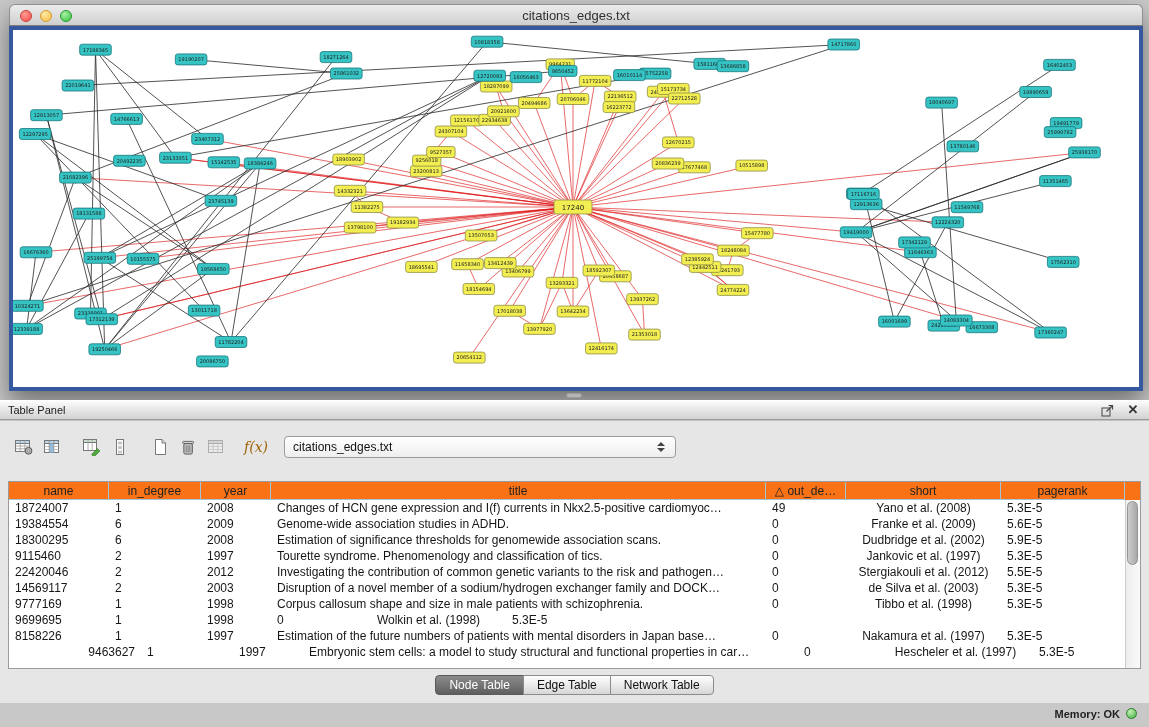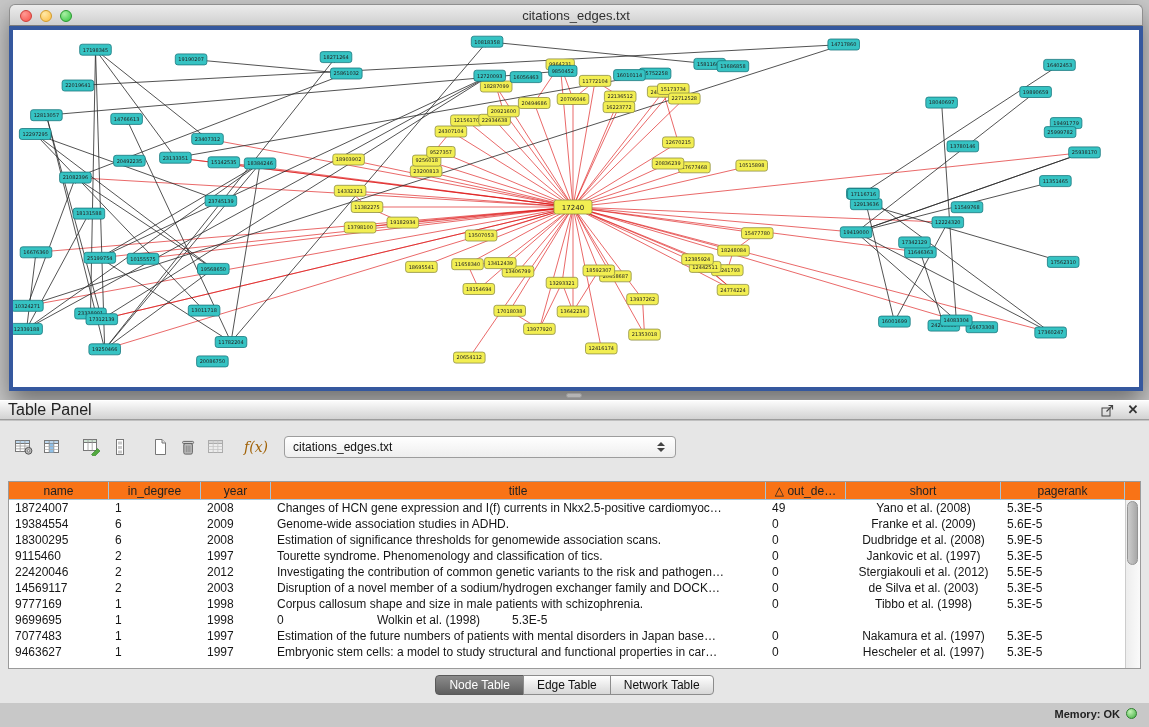--- a/index.html
+++ b/index.html
@@ -25,21 +25,21 @@
   
   .splitter { position:absolute; left:0; top:391px; width:1149px; height:9px; }
   .splitter-handle { position:absolute; left:566px; top:2px; width:16px; height:5px;
     border-radius:3px; background:#b4b4b4; border:1px solid #9a9a9a; }
 
   
   .table-panel { position:absolute; left:0; top:400px; width:1149px; height:303px; }
   .panel-header { height:20px; background:linear-gradient(#fbfbfb,#d2d2d2);
     border-top:1px solid #ffffff; border-bottom:1px solid #9c9c9c;
     display:flex; align-items:center; padding:0 8px; }
-  .panel-title { font-size:16px; color:#222; }
+  .panel-title { font-size:11px; color:#222; }
   .panel-header .spacer { flex:1; }
   .hdr-icon { width:16px; height:14px; display:flex; align-items:center; justify-content:center; margin-left:10px; }
   .close-x { font-size:13px; font-weight:bold; color:#333; line-height:14px; }
 
   .panel-body { position:absolute; left:0; right:0; top:21px; bottom:0; background:#e6e6e6; }
 
   .toolbar { position:absolute; left:10px; top:6px; height:40px; display:flex; align-items:center; }
   .tbtn { background:transparent; border:none; width:28px; height:26px;
     display:flex; align-items:center; justify-content:center; }
   .tbtn.gap { margin-left:12px; }
@@ -596,21 +596,21 @@
               <div class="td" style="width: 80px; text-align: left;">0</div>
               <div class="td" style="width: 155px; text-align: center;">Franke et al. (2009)</div>
               <div class="td" style="width: 124px; text-align: left;">5.6E-5</div>
             </div>
             <div class="tr">
               <div class="td" style="width: 100px; text-align: left;">18300295</div>
               <div class="td" style="width: 92px; text-align: left;">6</div>
               <div class="td" style="width: 70px; text-align: left;">2008</div>
               <div class="td" style="width: 495px; text-align: left;">Estimation of significance thresholds for genomewide association scans.</div>
               <div class="td" style="width: 80px; text-align: left;">0</div>
-              <div class="td" style="width: 155px; text-align: center;">Dudbridge et al. (2008)</div>
+              <div class="td" style="width: 155px; text-align: center;">Dudbridge et al. (2002)</div>
               <div class="td" style="width: 124px; text-align: left;">5.9E-5</div>
             </div>
             <div class="tr">
               <div class="td" style="width: 100px; text-align: left;">9115460</div>
               <div class="td" style="width: 92px; text-align: left;">2</div>
               <div class="td" style="width: 70px; text-align: left;">1997</div>
               <div class="td" style="width: 495px; text-align: left;">Tourette syndrome. Phenomenology and classification of tics.</div>
               <div class="td" style="width: 80px; text-align: left;">0</div>
               <div class="td" style="width: 155px; text-align: center;">Jankovic et al. (1997)</div>
               <div class="td" style="width: 124px; text-align: left;">5.3E-5</div>
@@ -644,30 +644,30 @@
             </div>
             <div class="tr">
               <div class="td" style="width: 100px; text-align: left;">9699695</div>
               <div class="td" style="width: 92px; text-align: left;">1</div>
               <div class="td" style="width: 70px; text-align: left;">1998</div>
               <div class="td" style="width: 80px; text-align: left;">0</div>
               <div class="td" style="width: 155px; text-align: center;">Wolkin et al. (1998)</div>
               <div class="td" style="width: 124px; text-align: left;">5.3E-5</div>
             </div>
             <div class="tr">
-              <div class="td" style="width: 100px; text-align: left;">7077483</div>
+              <div class="td" style="width: 100px; text-align: left;">8158226</div>
               <div class="td" style="width: 92px; text-align: left;">1</div>
               <div class="td" style="width: 70px; text-align: left;">1997</div>
               <div class="td" style="width: 495px; text-align: left;">Estimation of the future numbers of patients with mental disorders in Japan base…</div>
               <div class="td" style="width: 80px; text-align: left;">0</div>
               <div class="td" style="width: 155px; text-align: center;">Nakamura et al. (1997)</div>
               <div class="td" style="width: 124px; text-align: left;">5.3E-5</div>
             </div>
             <div class="tr">
-              <div class="td" style="width: 100px; text-align: left;">9463627</div>
+              <div class="td" style="width: 100px; text-align: right; margin-left: 32px;">9463627</div>
               <div class="td" style="width: 92px; text-align: left;">1</div>
               <div class="td" style="width: 70px; text-align: left;">1997</div>
               <div class="td" style="width: 495px; text-align: left;">Embryonic stem cells: a model to study structural and functional properties in car…</div>
               <div class="td" style="width: 80px; text-align: left;">0</div>
               <div class="td" style="width: 155px; text-align: center;">Hescheler et al. (1997)</div>
               <div class="td" style="width: 124px; text-align: left;">5.3E-5</div>
             </div>
           </div>
         <div class="vscroll">
           <div class="vthumb"></div>

